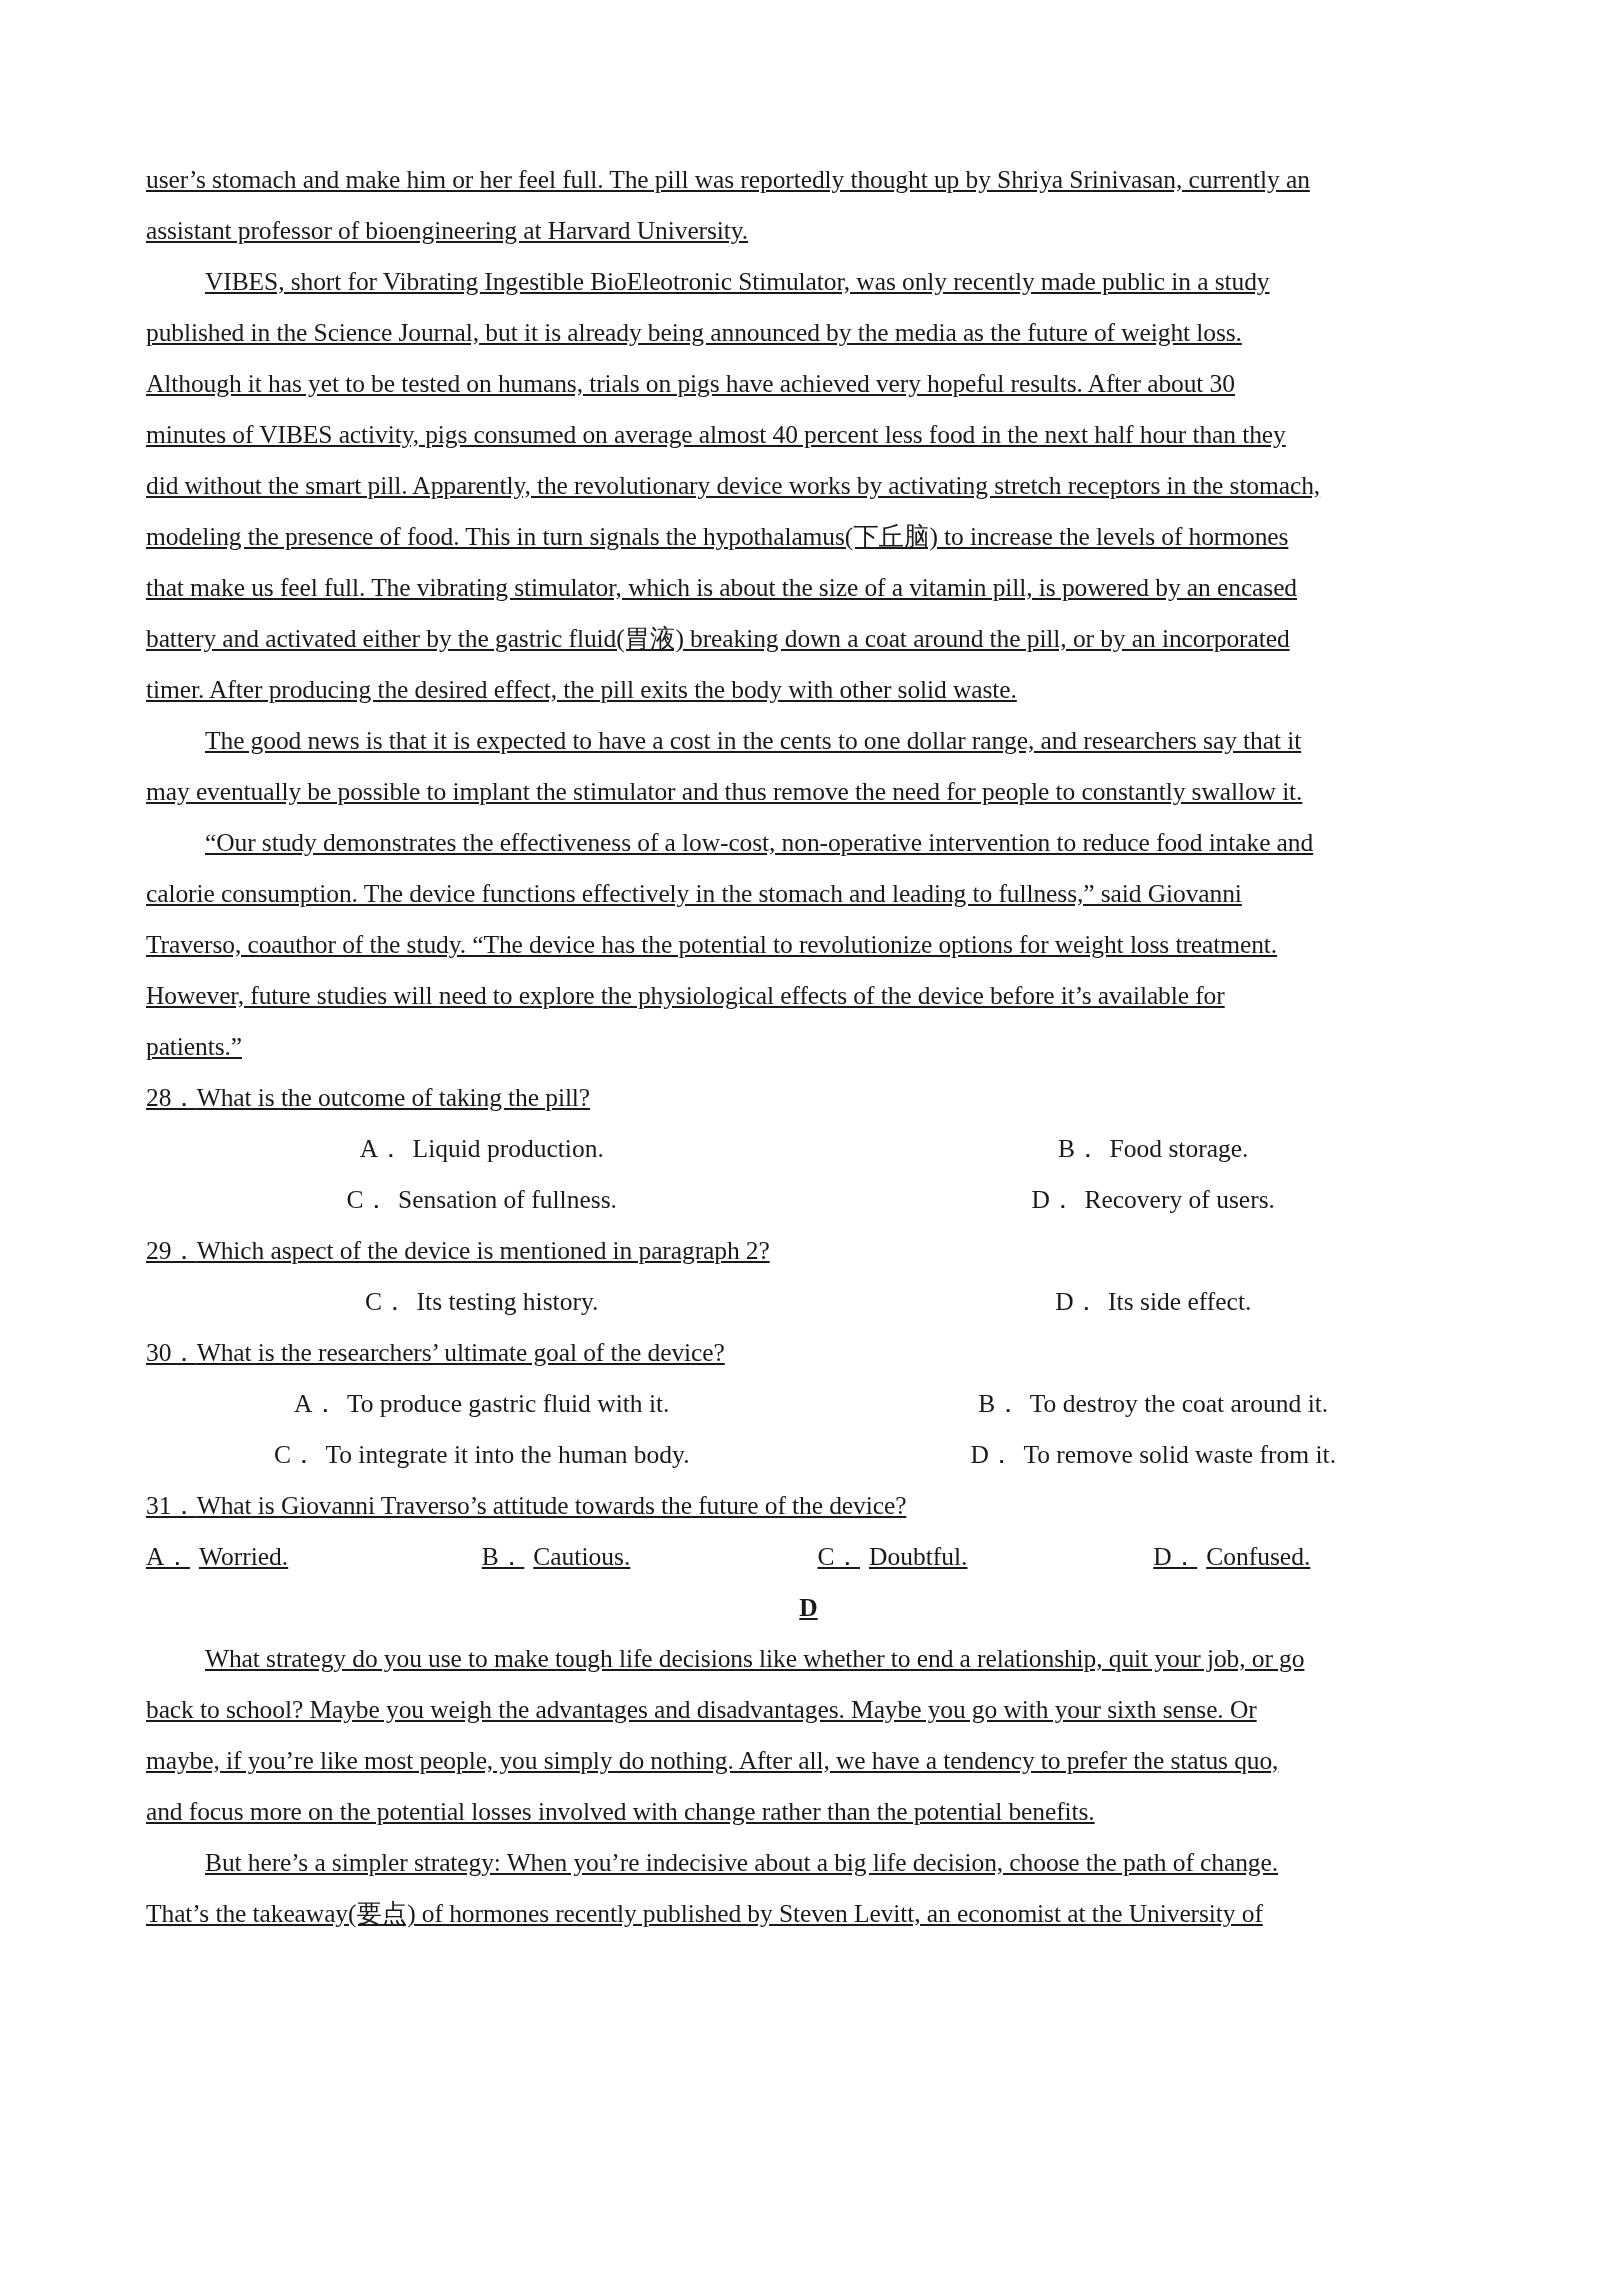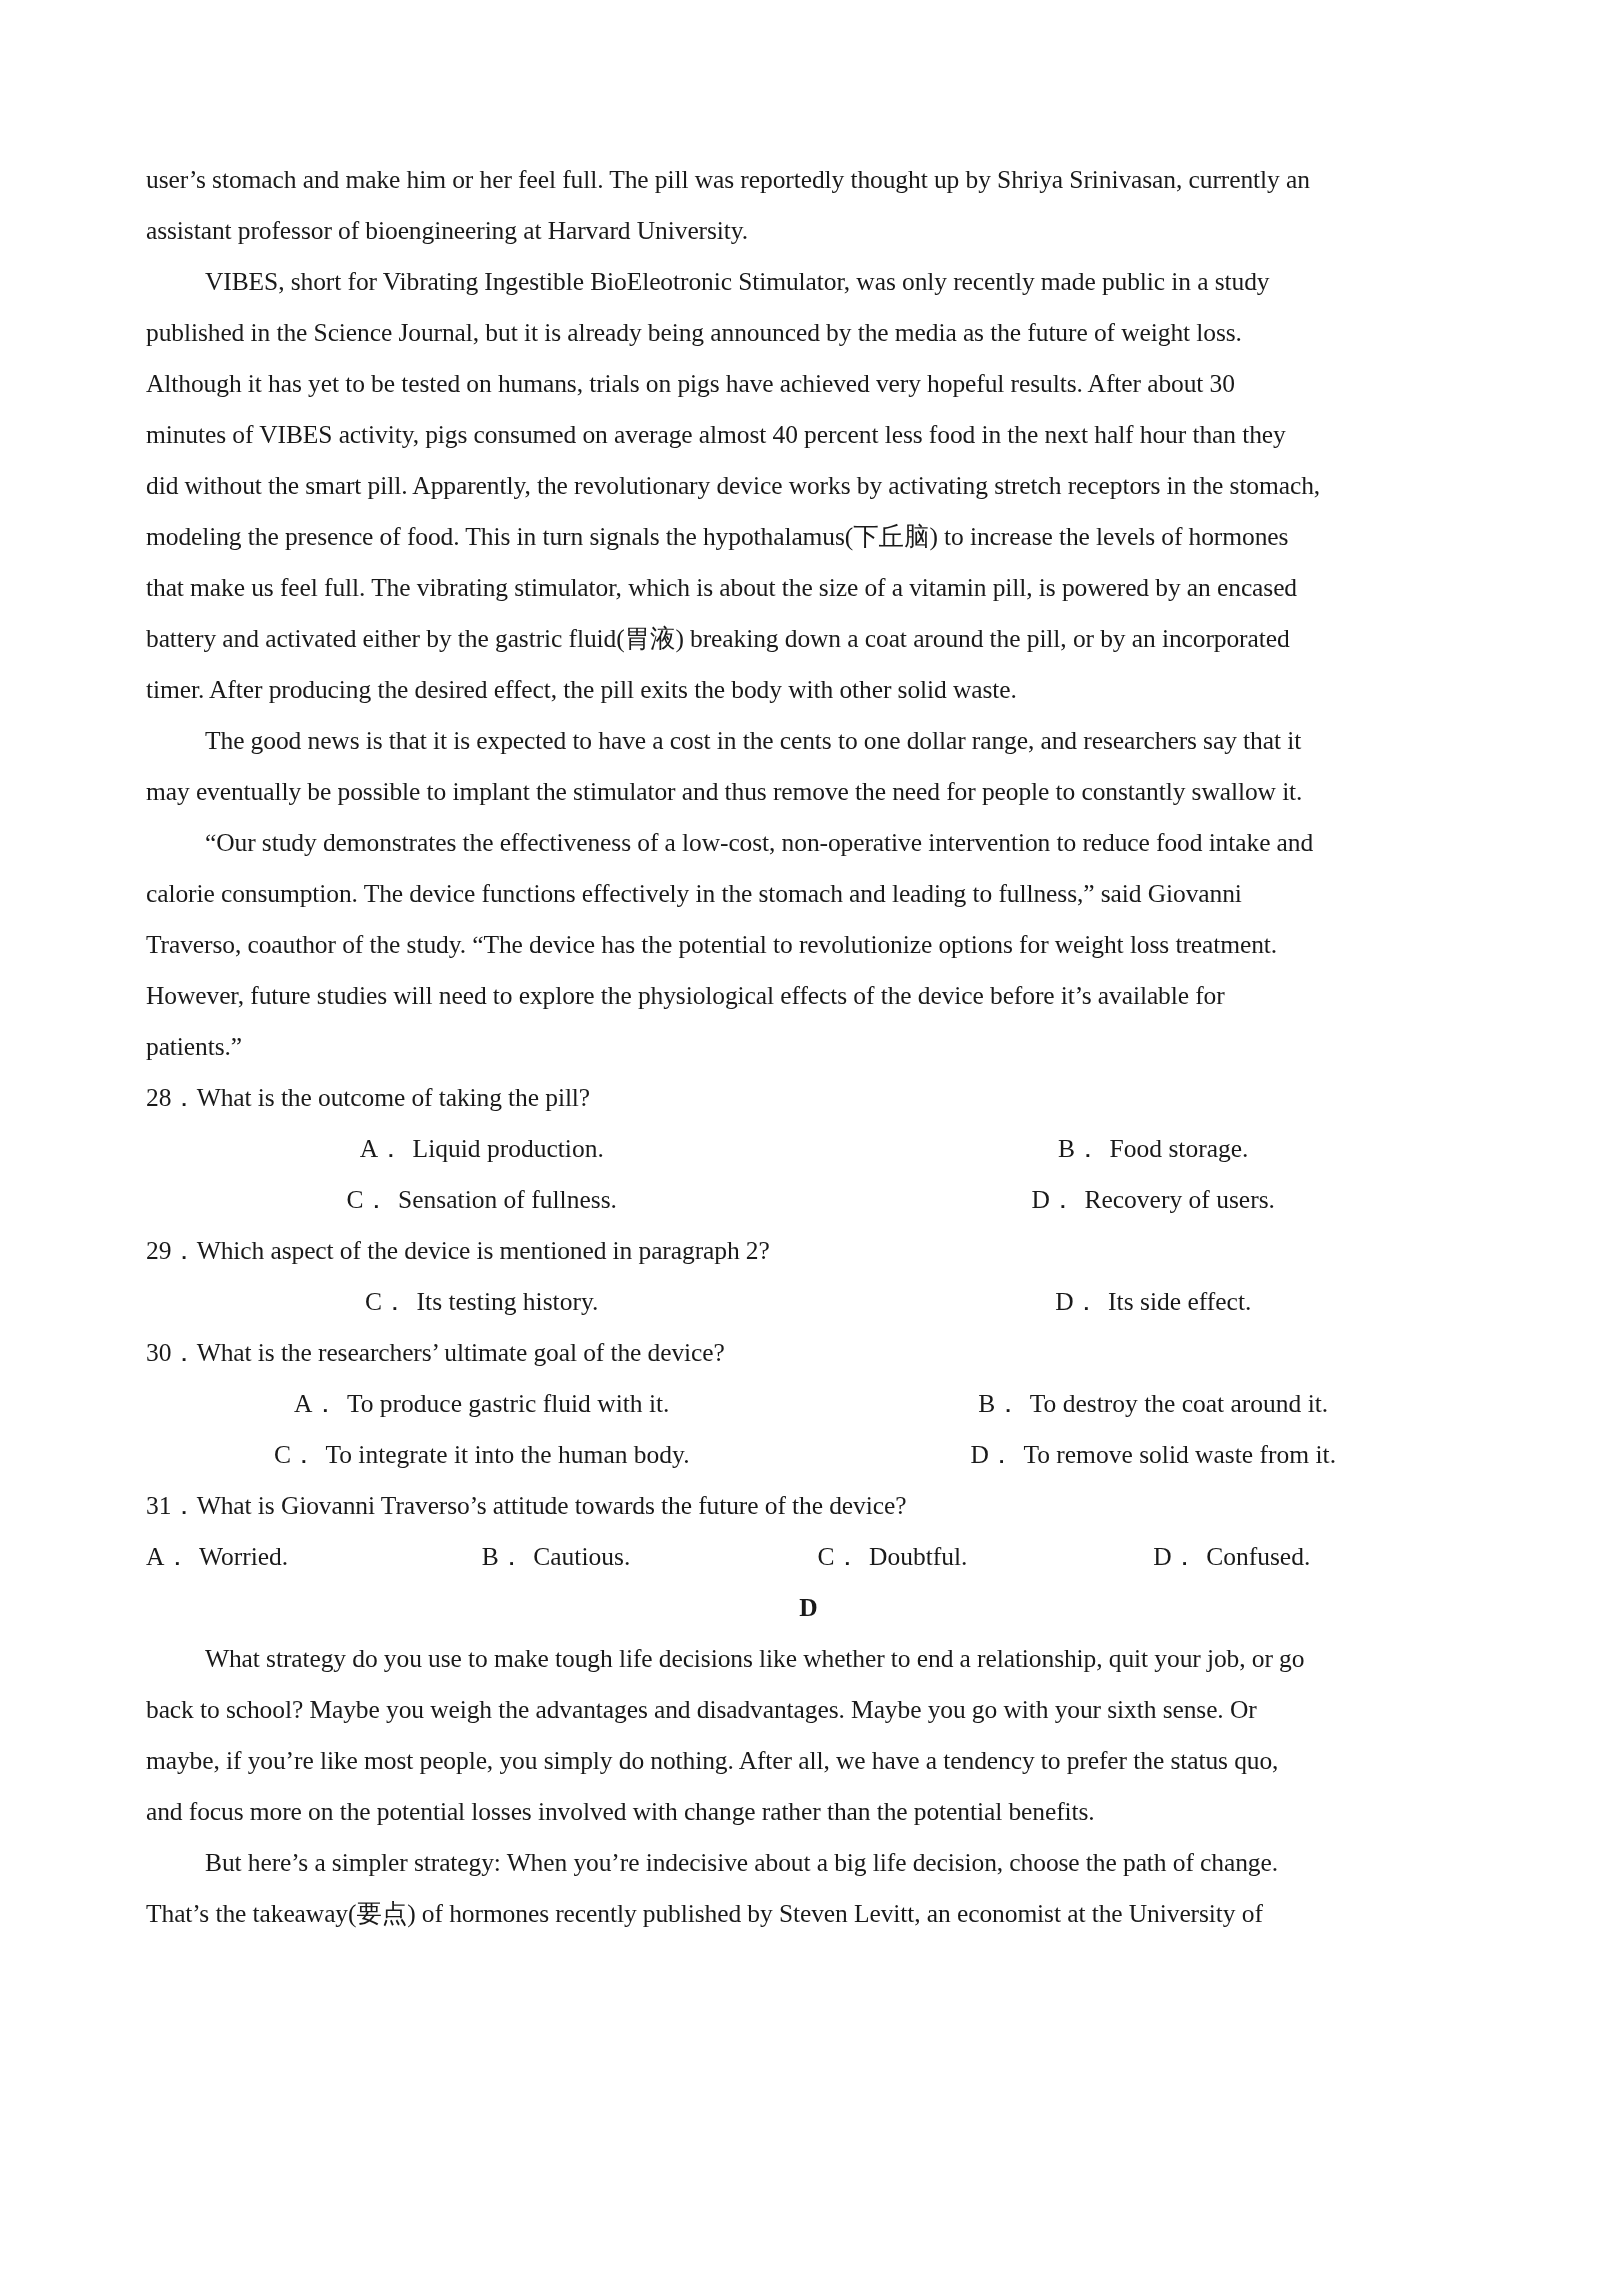--- a/index.html
+++ b/index.html
@@ -4,26 +4,26 @@
 <style>
   html, body { margin: 0; padding: 0; background: #ffffff; }
   body { width: 1617px; height: 2289px; position: relative; overflow: hidden; }
   .page {
     position: absolute; left: 0; top: 0; width: 1617px; height: 2289px;
     background: #ffffff; color: #1a1a1a;
     font-family: "Liberation Serif", "DejaVu Serif", serif;
     font-size: 25.5px;
   }
   .content { position: absolute; left: 146px; top: 154px; width: 1343px; }
-  .line { height: 51px; line-height: 51px; white-space: nowrap; letter-spacing: -0.1px; }
+  .line { height: 51px; line-height: 51px; white-space: nowrap; letter-spacing: -0.1px; text-decoration: underline; }
   .indent { padding-left: 59px; }
   .heading { text-align: center; font-weight: bold; width: 1325px; }
   .opts { display: flex; height: 51px; line-height: 51px; white-space: nowrap; }
   .opt2 { width: 685px; text-align: center; }
-  .opt4 { width: 343px; }
+  .opt4 { width: 343px; text-decoration: underline; }
   .opt .key { margin-right: 9px; }
 </style>
 </head>
 <body>
 
 <div class="page">
   <div class="content">
 
     <div>
       <div>

